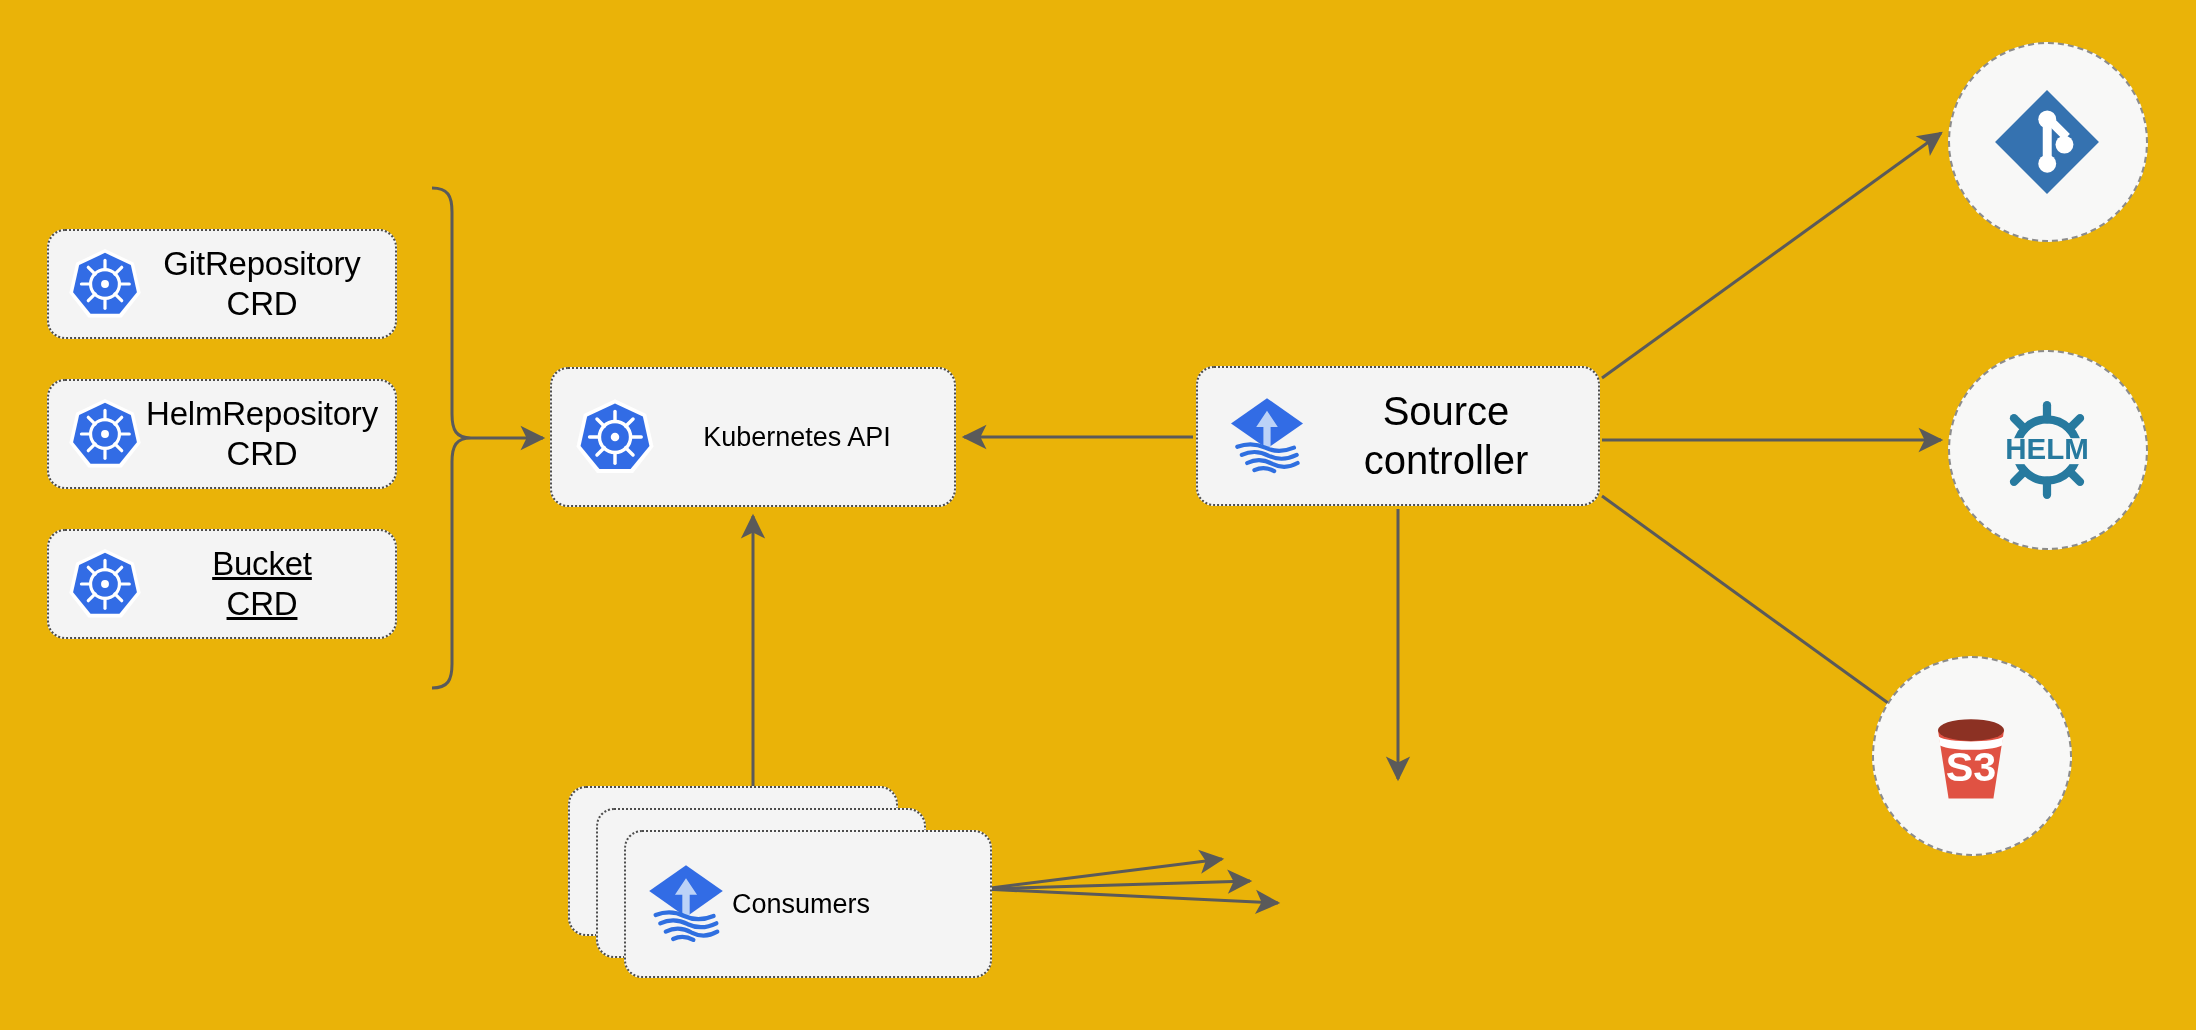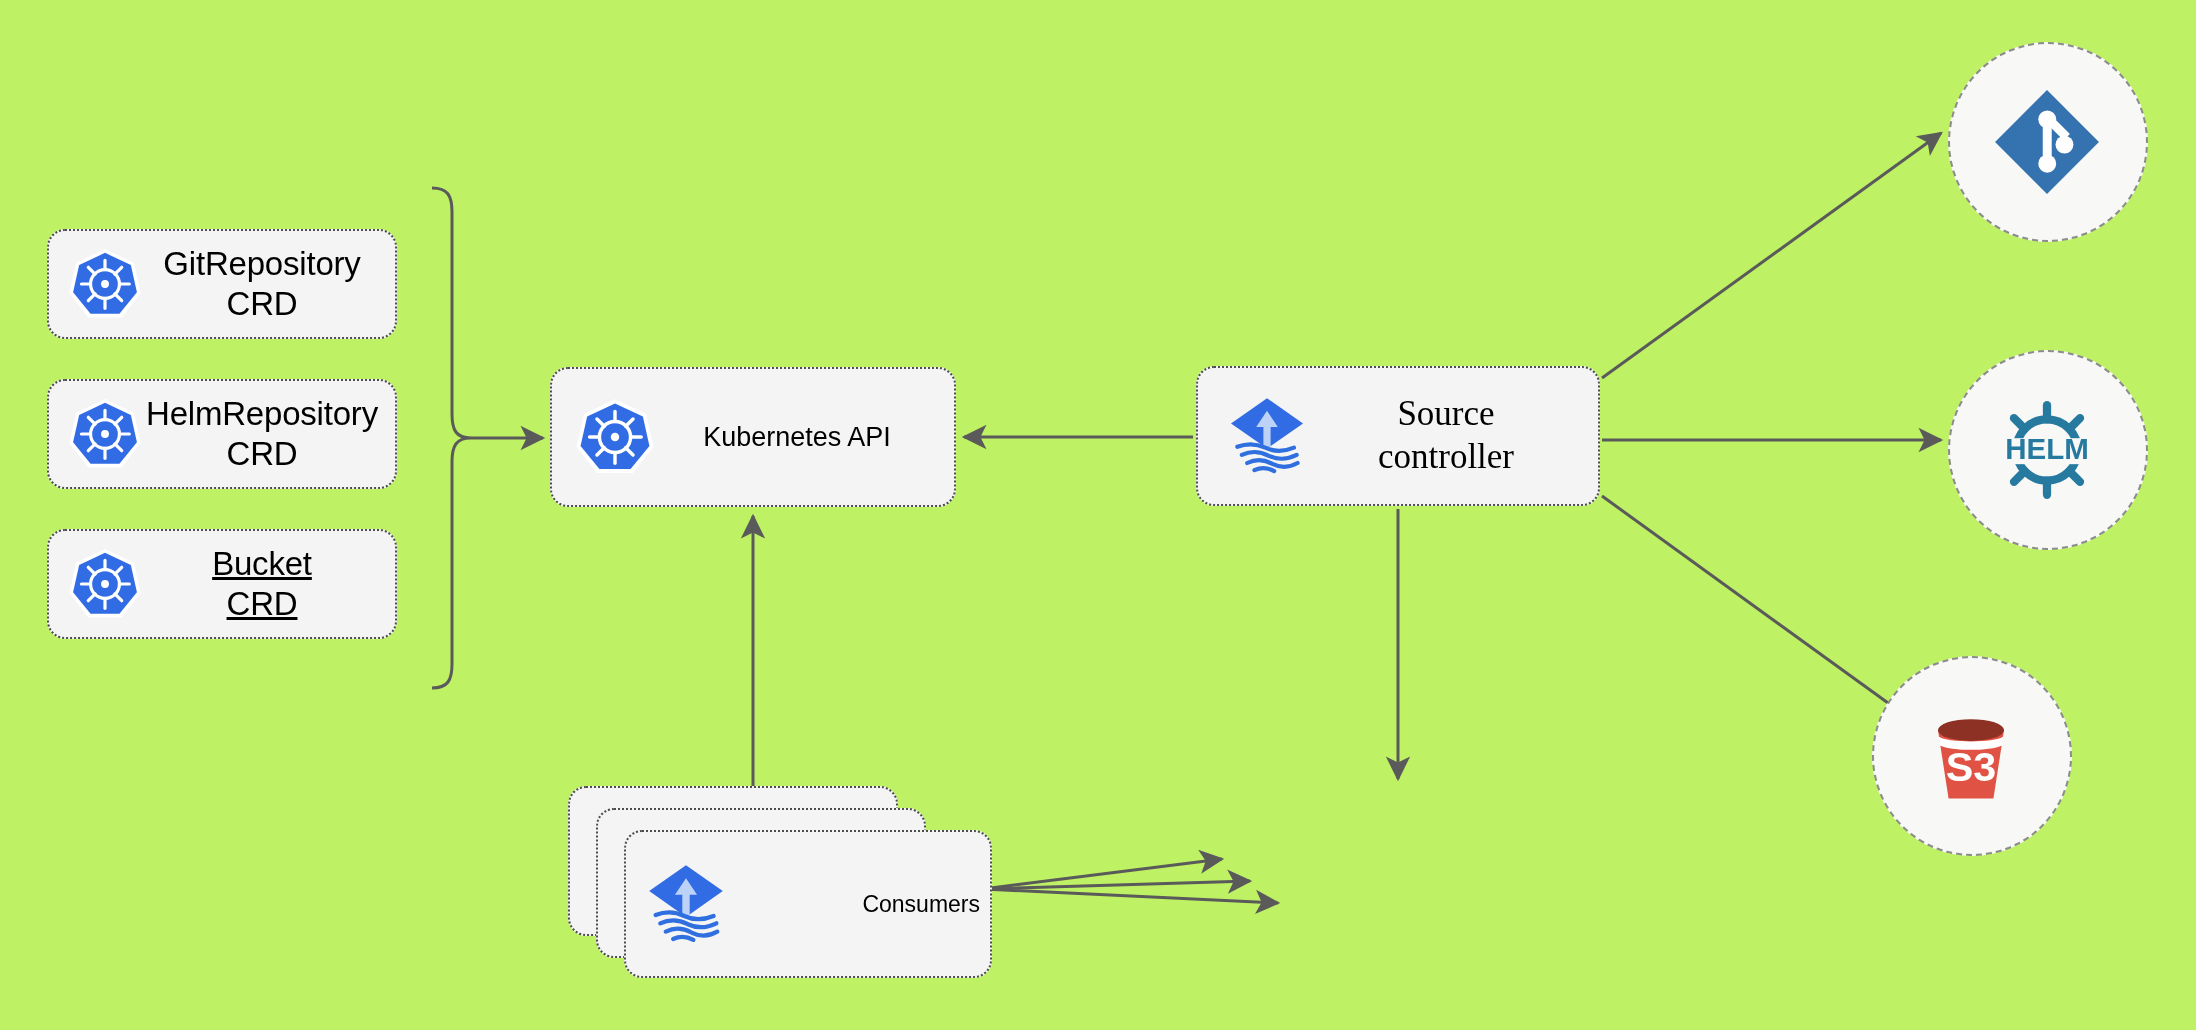--- a/index.html
+++ b/index.html
@@ -5,21 +5,21 @@
 <style>
   html,body{margin:0;padding:0;background:#ffffff;}
   body{
     font-family:"Liberation Sans","DejaVu Sans",sans-serif;
     -webkit-font-smoothing:antialiased;
   }
   #canvas{
     position:relative;
     width:2196px;
     height:1030px;
-    background:#bef264;
+    background:#eab308;
     overflow:hidden;
   }
   svg.edges{
     position:absolute;
     left:0; top:0;
     width:2196px;
     height:1030px;
     pointer-events:none;
     z-index:5;
   }
@@ -70,42 +70,42 @@
   #node-k8s-api .icon{width:82px;height:82px;}
   #node-k8s-api .label{flex:1 1 auto;font-size:27px;}
 
   
   #node-source-controller{
     left:1196px; top:366px;
     width:404px; height:140px;
     padding:0 18px 0 24px;
   }
   #node-source-controller .icon{width:90px;height:90px;}
-  #node-source-controller .label{flex:1 1 auto;font-size:35px;font-family:Liberation Serif, serif;}
+  #node-source-controller .label{flex:1 1 auto;font-size:40px;}
 
   
   .stack{position:absolute;z-index:10;}
   .stack .ghost{
     position:absolute;
     box-sizing:border-box;
     background:#f4f4f4;
     border:2.4px dotted #4d4d4d;
     border-radius:18px;
   }
   .stack .front{
     position:absolute;
     box-sizing:border-box;
     background:#f4f4f4;
     border:2.4px dotted #4d4d4d;
     border-radius:18px;
     display:flex;
     align-items:center;
   }
   .stack .front .icon{flex:0 0 auto;display:flex;align-items:center;justify-content:center;}
-  .stack .front .label{flex:1 1 auto;text-align:right;font-size:23px;color:#000;}
+  .stack .front .label{flex:1 1 auto;text-align:left;font-size:27px;color:#000;}
 
   #stack-consumers{left:568px;top:786px;width:380px;height:192px;}
   #stack-artifacts{left:1226px;top:786px;width:380px;height:192px;}
   .stack .l0{left:0;top:0;width:330px;height:150px;}
   .stack .l1{left:28px;top:22px;width:330px;height:150px;}
   .stack .front{left:56px;top:44px;width:330px;height:148px;padding:0 10px 0 14px;}
   #stack-consumers .front{width:368px;}
   #stack-artifacts .front{width:368px;}
   .stack .front .icon{width:92px;height:92px;}
 

